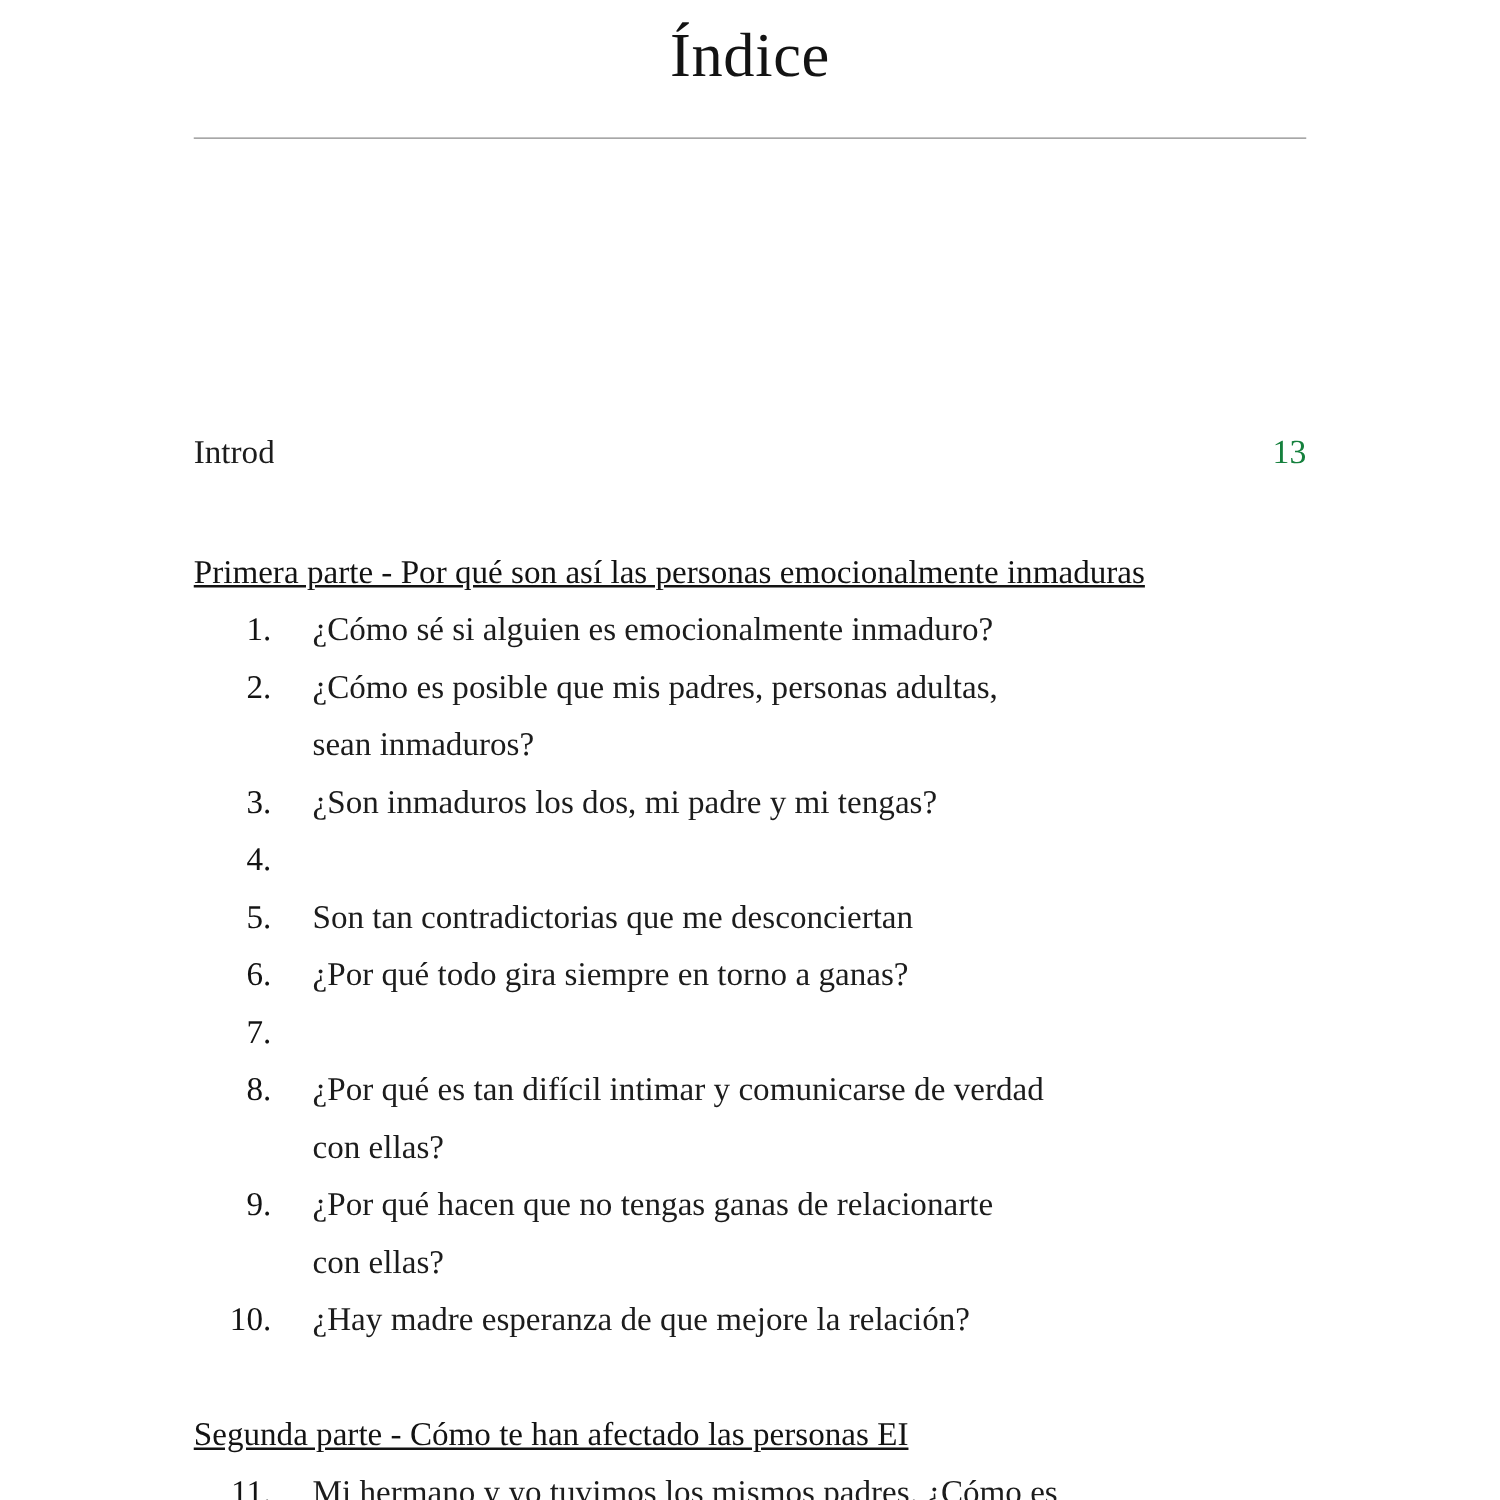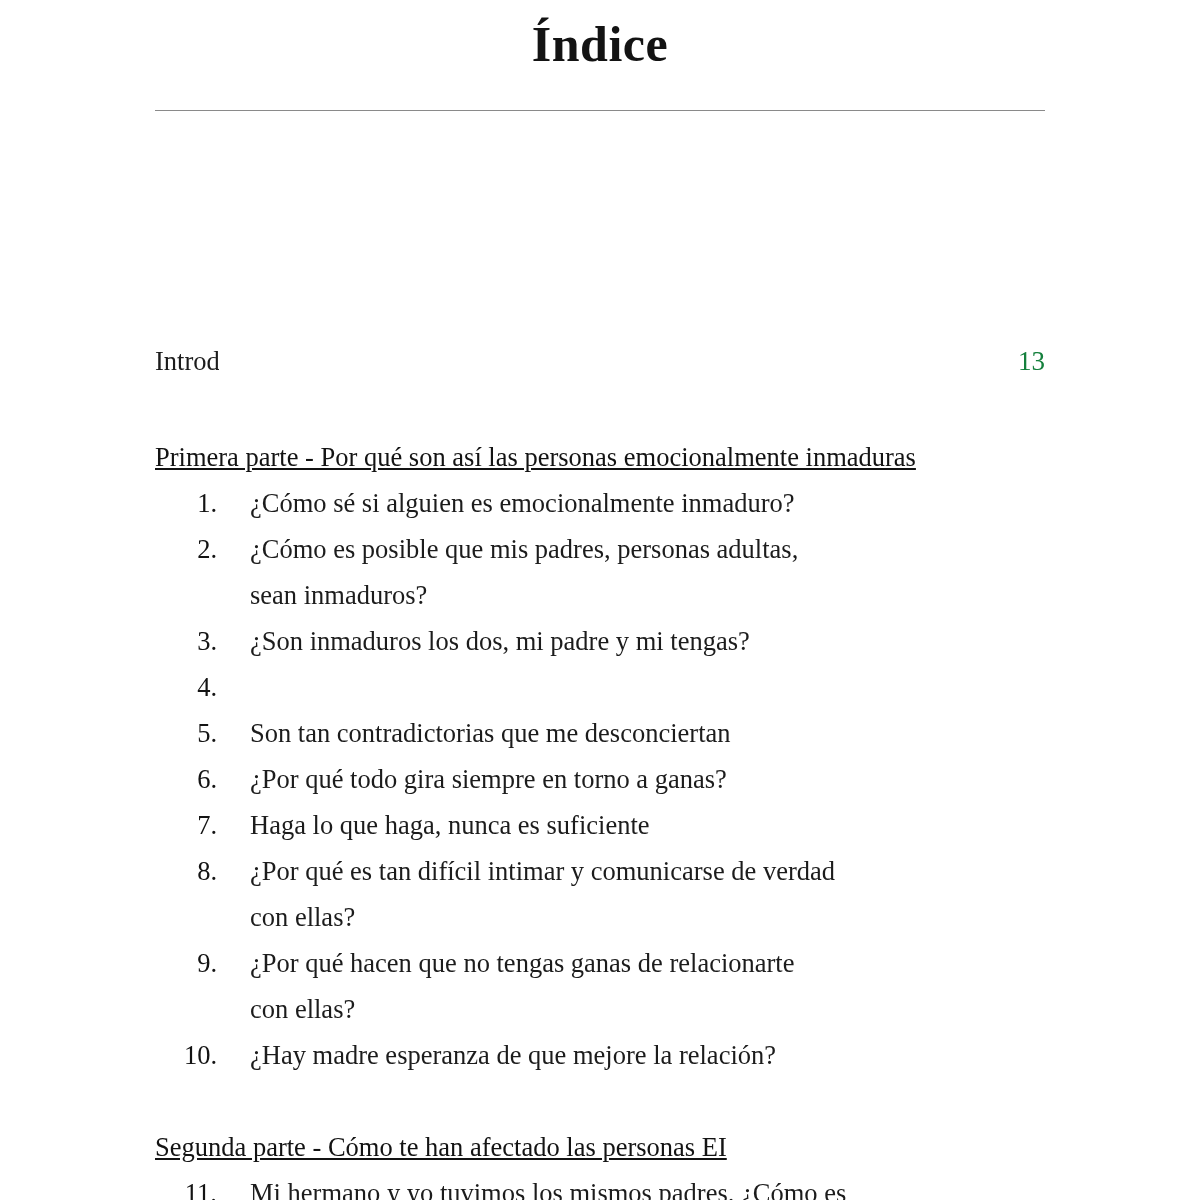--- a/index.html
+++ b/index.html
@@ -18,21 +18,21 @@
   }
 
   
   .toc-title {
     position: absolute;
     left: 0;
     top: 14px;
     width: 1200px;
     text-align: center;
     font-size: 50px;
-    font-weight: bold;
+    font-weight: normal;
     letter-spacing: 0.5px;
     line-height: 1.2;
     color: #131313;
   }
 
   .title-rule {
     position: absolute;
     left: 155px;
     top: 110px;
     width: 890px;
@@ -207,21 +207,20 @@
             <div class="row">
               <span class="label">¿Por qué todo gira siempre en torno a ganas?</span>
               <span class="leader leader-space"></span>
             </div>
           </div>
         </div>
         <div class="entry">
           <div class="num">7.</div>
           <div class="entry-body">
             <div class="row">
-              <span class="label">Haga lo que haga, nunca es suficiente</span>
               <span class="leader leader-space"></span>
             </div>
           </div>
         </div>
         <div class="entry">
           <div class="num">8.</div>
           <div class="entry-body">
             <div class="line-plain">¿Por qué es tan difícil intimar y comunicarse de verdad</div>
             <div class="row">
               <span class="label">con ellas?</span>

